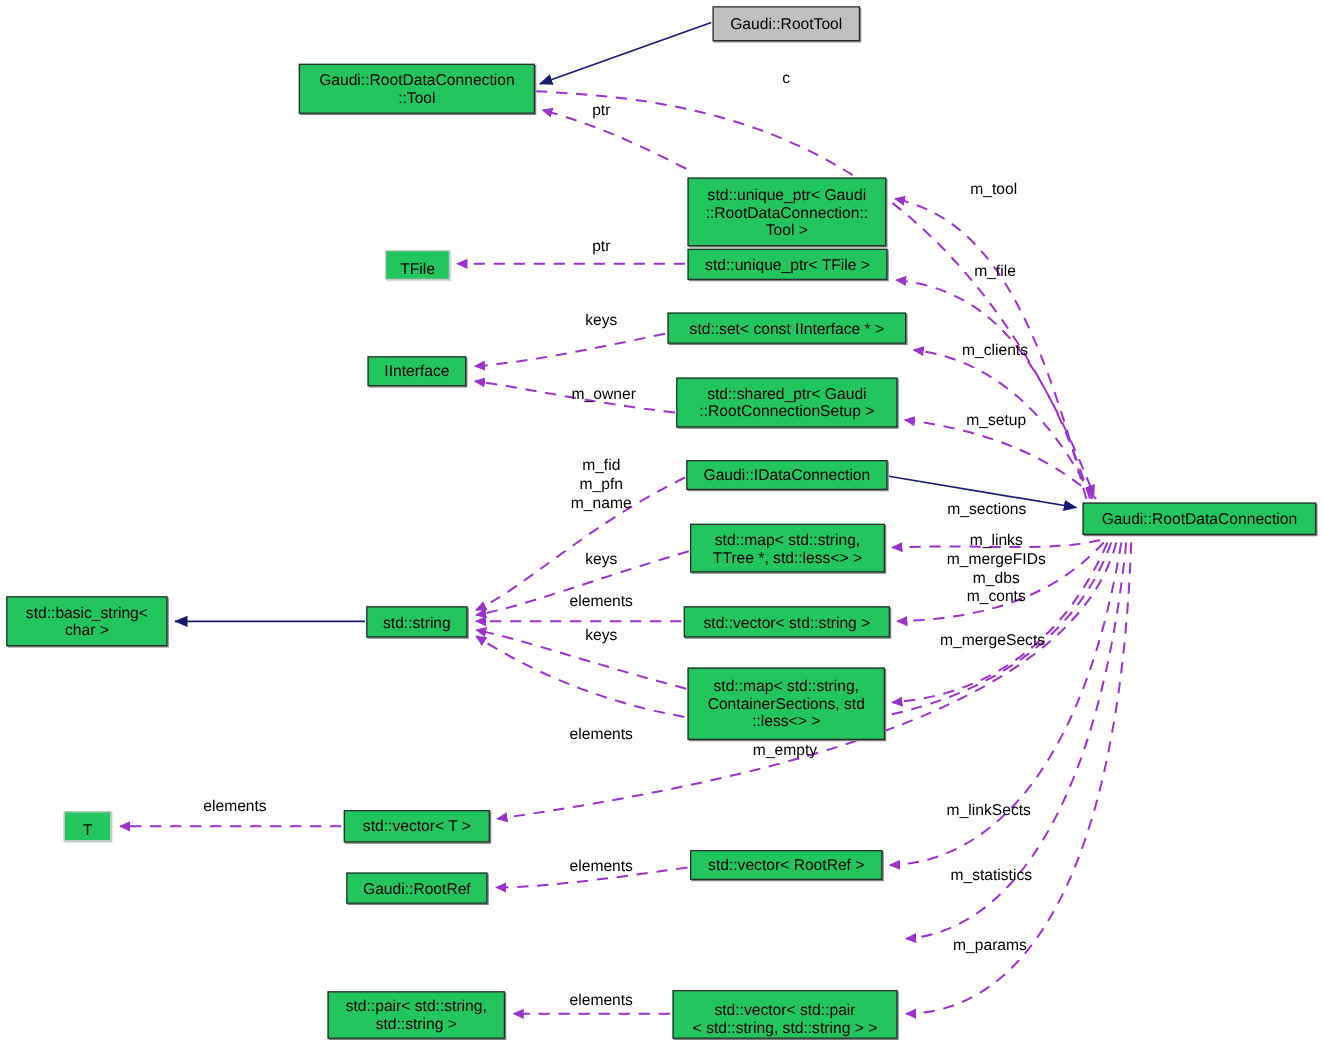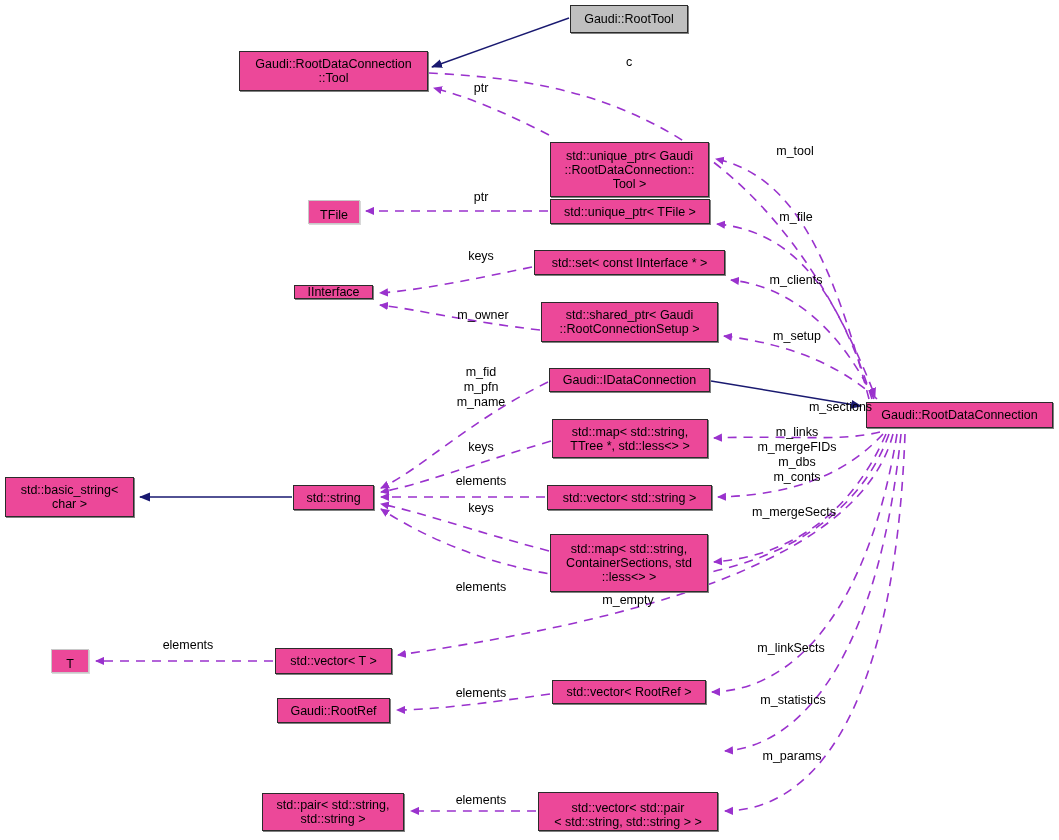--- a/index.html
+++ b/index.html
@@ -1,20 +1,20 @@
 <!DOCTYPE html>
 <html><head>
 <meta charset="utf-8">
 <style>
   html,body{margin:0;padding:0;background:#ffffff;}
   #canvas{position:relative;width:1059px;height:840px;background:#ffffff;
           font-family:"Liberation Sans","DejaVu Sans",sans-serif;overflow:hidden;}
   svg.edges{position:absolute;left:0;top:0;width:1059px;height:840px;}
   .node{position:absolute;box-sizing:border-box;display:flex;align-items:center;
-        justify-content:center;text-align:center;background:#ec4899;
+        justify-content:center;text-align:center;background:#22c55e;
         border:1px solid #2b2b2b;color:#000000;font-size:12.5px;line-height:14px;
         padding:1px 4px;box-shadow:1px 1px 0 #808080;}
   .node.gray{background:#bfbfbf;}
   .node.faint{border:1px solid #c8c8c8;box-shadow:1px 1px 0 #d8d8d8;align-items:flex-end;}
   .elabel{position:absolute;font-size:12.5px;line-height:13px;color:#000000;
           white-space:pre;text-align:center;}
 </style>
 </head>
 <body>
 
@@ -84,21 +84,21 @@
   </div>
 
   <div class="node" style="left:550px;top:199px;width:160px;height:25px;">
     <span>std::unique_ptr&lt; TFile &gt;</span>
   </div>
 
   <div class="node" style="left:534px;top:250px;width:191px;height:25px;">
     <span>std::set&lt; const IInterface * &gt;</span>
   </div>
 
-  <div class="node" style="left:294px;top:285px;width:79px;height:14px;">
+  <div class="node" style="left:294px;top:285px;width:79px;height:24px;">
     <span>IInterface</span>
   </div>
 
   <div class="node" style="left:541px;top:302px;width:177px;height:40px;">
     <span style="white-space:pre-line">std::shared_ptr&lt; Gaudi
 ::RootConnectionSetup &gt;</span>
   </div>
 
   <div class="node" style="left:549px;top:368px;width:161px;height:24px;">
     <span>Gaudi::IDataConnection</span>
@@ -164,21 +164,21 @@
   <div class="elabel" style="left:755px;top:145px;width:80px;"><span>m_tool</span></div>
   <div class="elabel" style="left:461px;top:191px;width:40px;"><span>ptr</span></div>
   <div class="elabel" style="left:756px;top:211px;width:80px;"><span>m_file</span></div>
   <div class="elabel" style="left:451px;top:250px;width:60px;"><span>keys</span></div>
   <div class="elabel" style="left:746px;top:274px;width:100px;"><span>m_clients</span></div>
   <div class="elabel" style="left:433px;top:309px;width:100px;"><span>m_owner</span></div>
   <div class="elabel" style="left:747px;top:330px;width:100px;"><span>m_setup</span></div>
   <div class="elabel" style="left:431px;top:365px;width:100px;white-space:pre-line;line-height:15px;"><span>m_fid
 m_pfn
 m_name</span></div>
-  <div class="elabel" style="left:788px;top:401px;width:105px;"><span>m_sections</span></div>
+  <div class="elabel" style="left:737px;top:401px;width:105px;"><span>m_sections</span></div>
   <div class="elabel" style="left:451px;top:441px;width:60px;"><span>keys</span></div>
   <div class="elabel" style="left:737px;top:425px;width:120px;white-space:pre-line;line-height:15px;"><span>m_links
 m_mergeFIDs
 m_dbs
 m_conts</span></div>
   <div class="elabel" style="left:441px;top:475px;width:80px;"><span>elements</span></div>
   <div class="elabel" style="left:451px;top:502px;width:60px;"><span>keys</span></div>
   <div class="elabel" style="left:734px;top:506px;width:120px;"><span>m_mergeSects</span></div>
   <div class="elabel" style="left:441px;top:581px;width:80px;"><span>elements</span></div>
   <div class="elabel" style="left:588px;top:594px;width:80px;"><span>m_empty</span></div>

